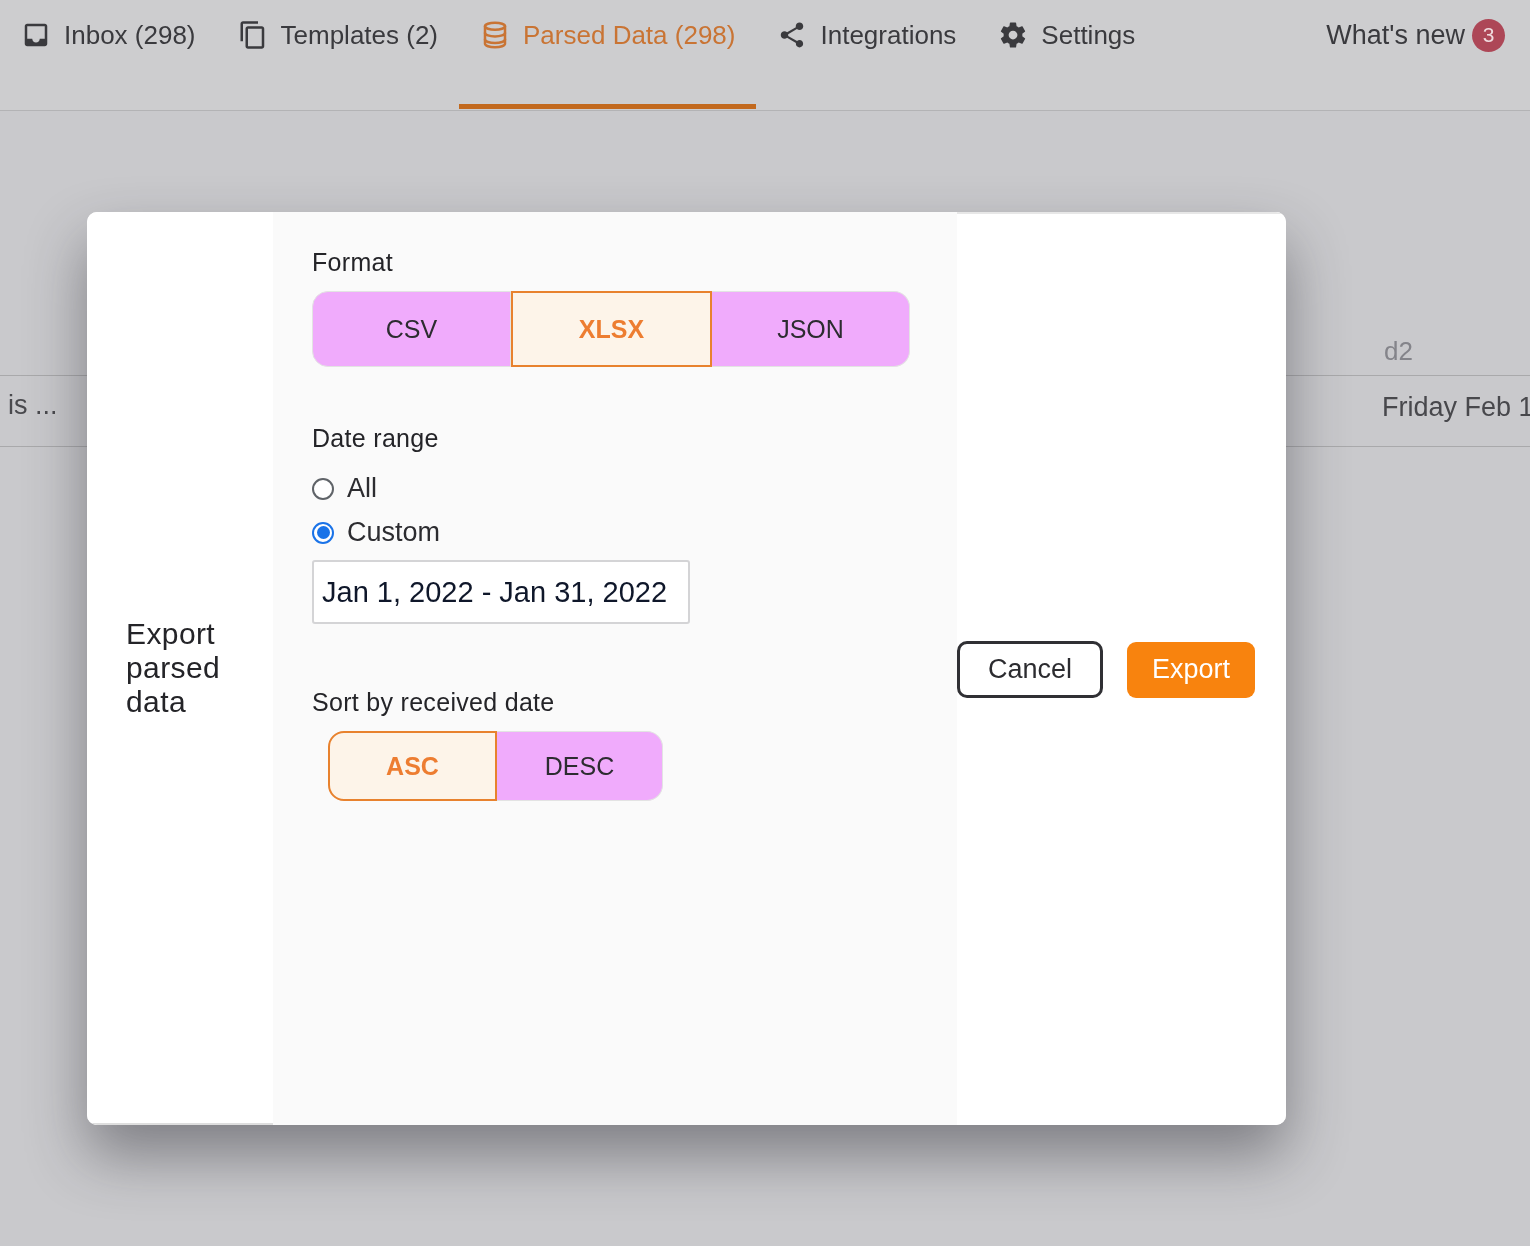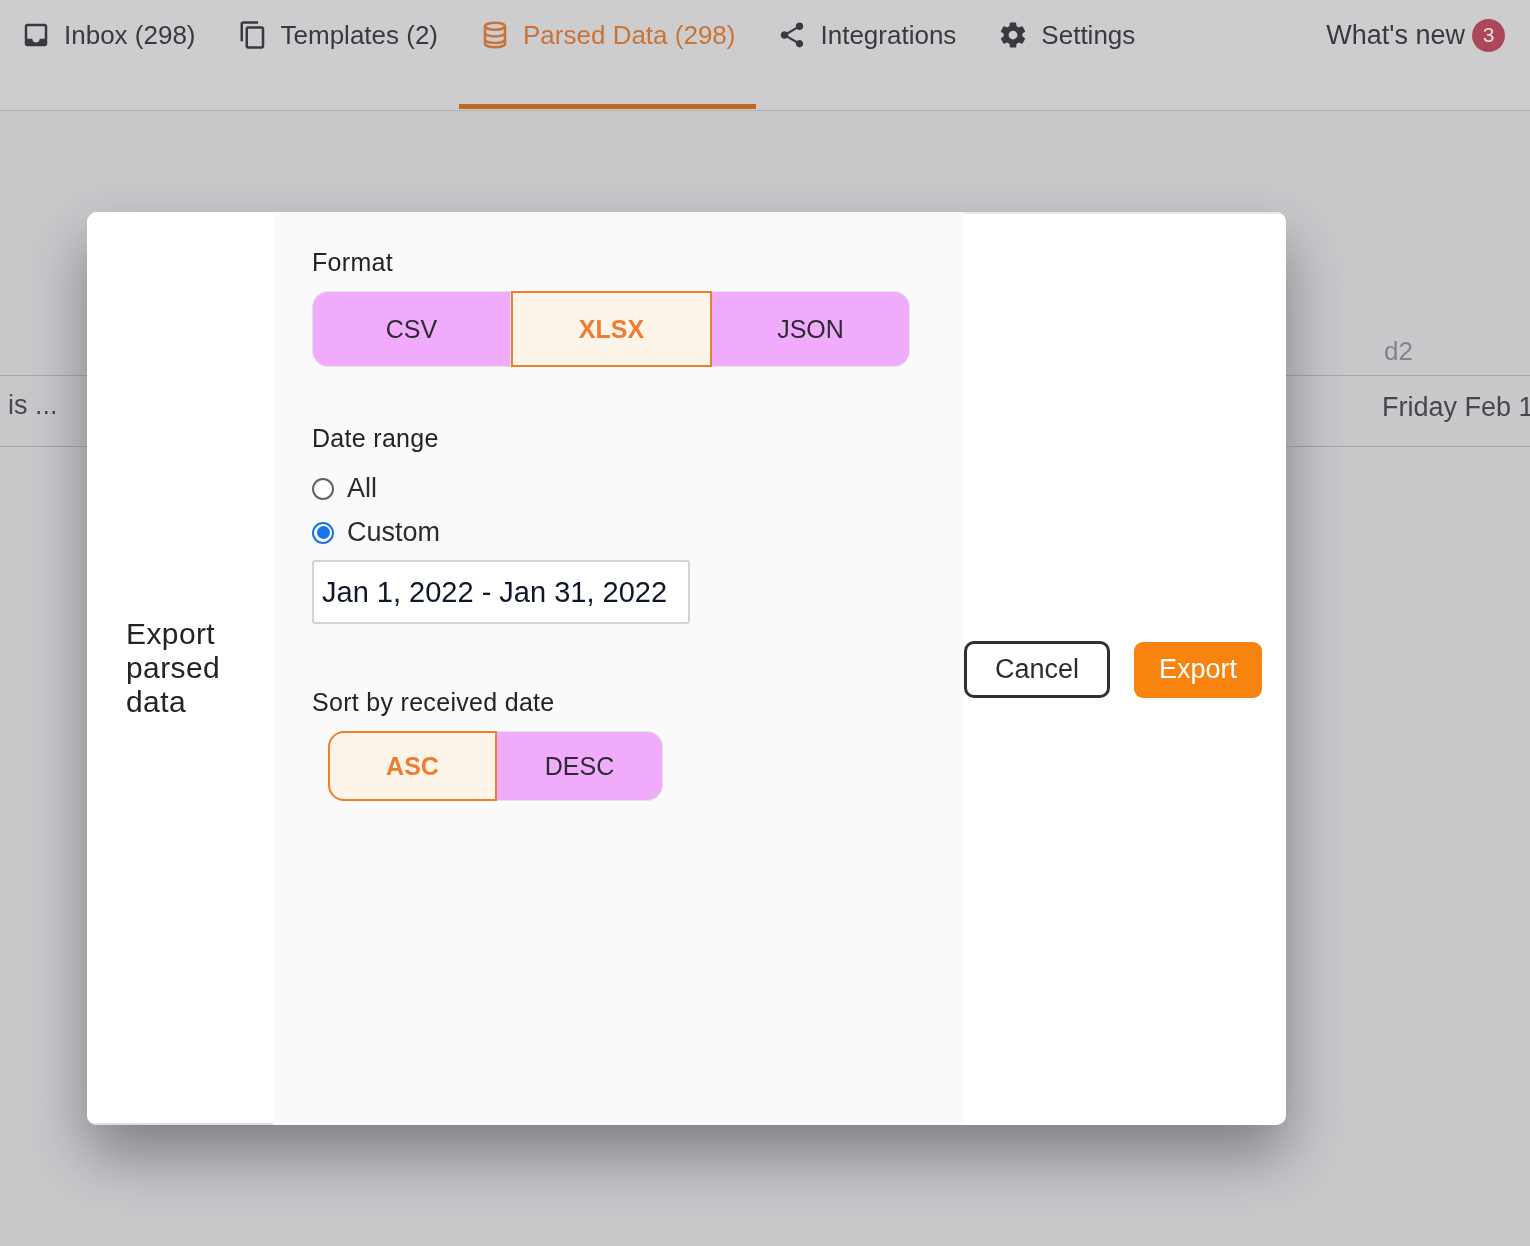--- a/index.html
+++ b/index.html
@@ -54,21 +54,21 @@
   .radio.checked{border-color:#1a73e8;}
   .radio.checked::after{content:"";position:absolute;inset:2.5px;background:#1a73e8;border-radius:50%;}
 
   .date-input{margin-top:12px;width:378px;height:64px;background:#fff;border:2px solid #d4d4d6;
               border-radius:3px;display:flex;align-items:center;padding-left:8px;
               font-size:29px;color:#0f172a;box-sizing:border-box;cursor:text;}
 
   .section-sort{margin-top:64px;}
 
   .modal-footer{flex:0 0 125px;background:#fff;border-top:2px solid #e7e7e7;
-                display:flex;align-items:center;justify-content:flex-end;gap:24px;padding-right:24px;}
+                display:flex;align-items:center;justify-content:flex-end;gap:24px;padding-right:31px;}
   .btn-cancel{height:57px;padding:0 28px;background:#fff;border:3px solid #303034;border-radius:10px;
               font-size:27px;color:#2c2c30;font-weight:500;display:flex;align-items:center;
               cursor:pointer;font-family:inherit;}
   .btn-export{height:56px;padding:0 25px;background:#f8830e;border:none;border-radius:9px;
               font-size:27px;color:#fff;font-weight:500;display:flex;align-items:center;
               cursor:pointer;font-family:inherit;}
 </style>
 </head>
 <body>
 

